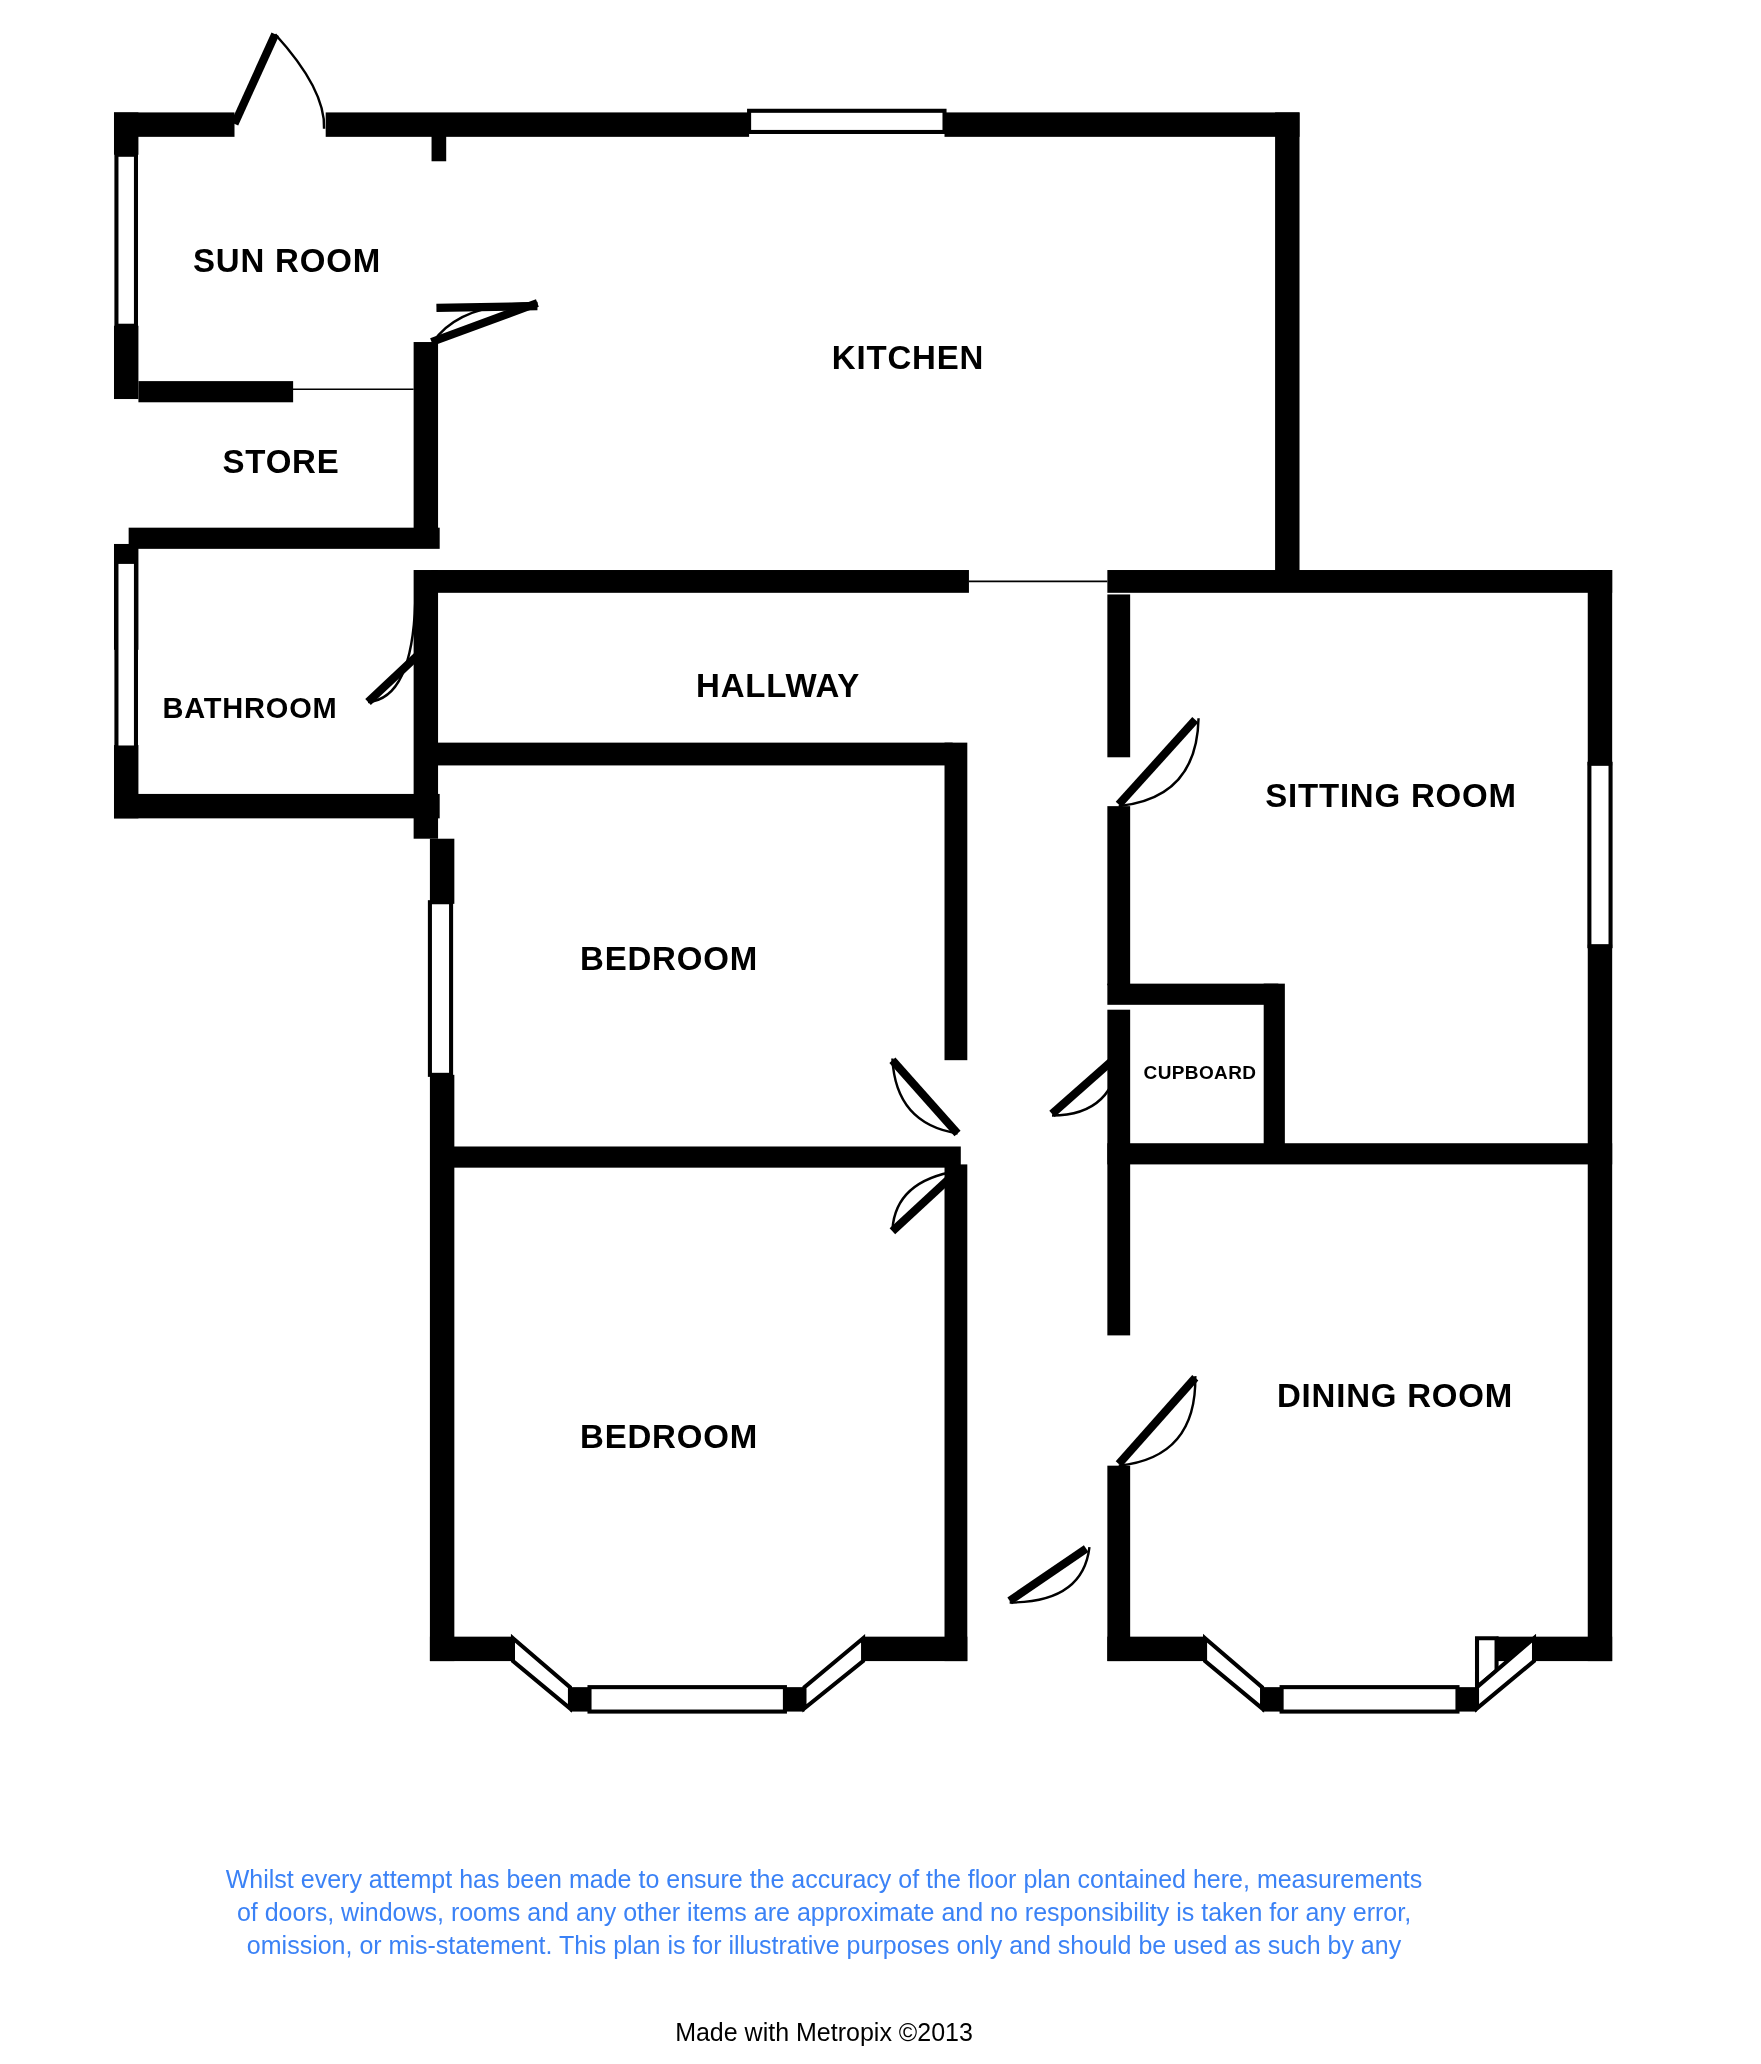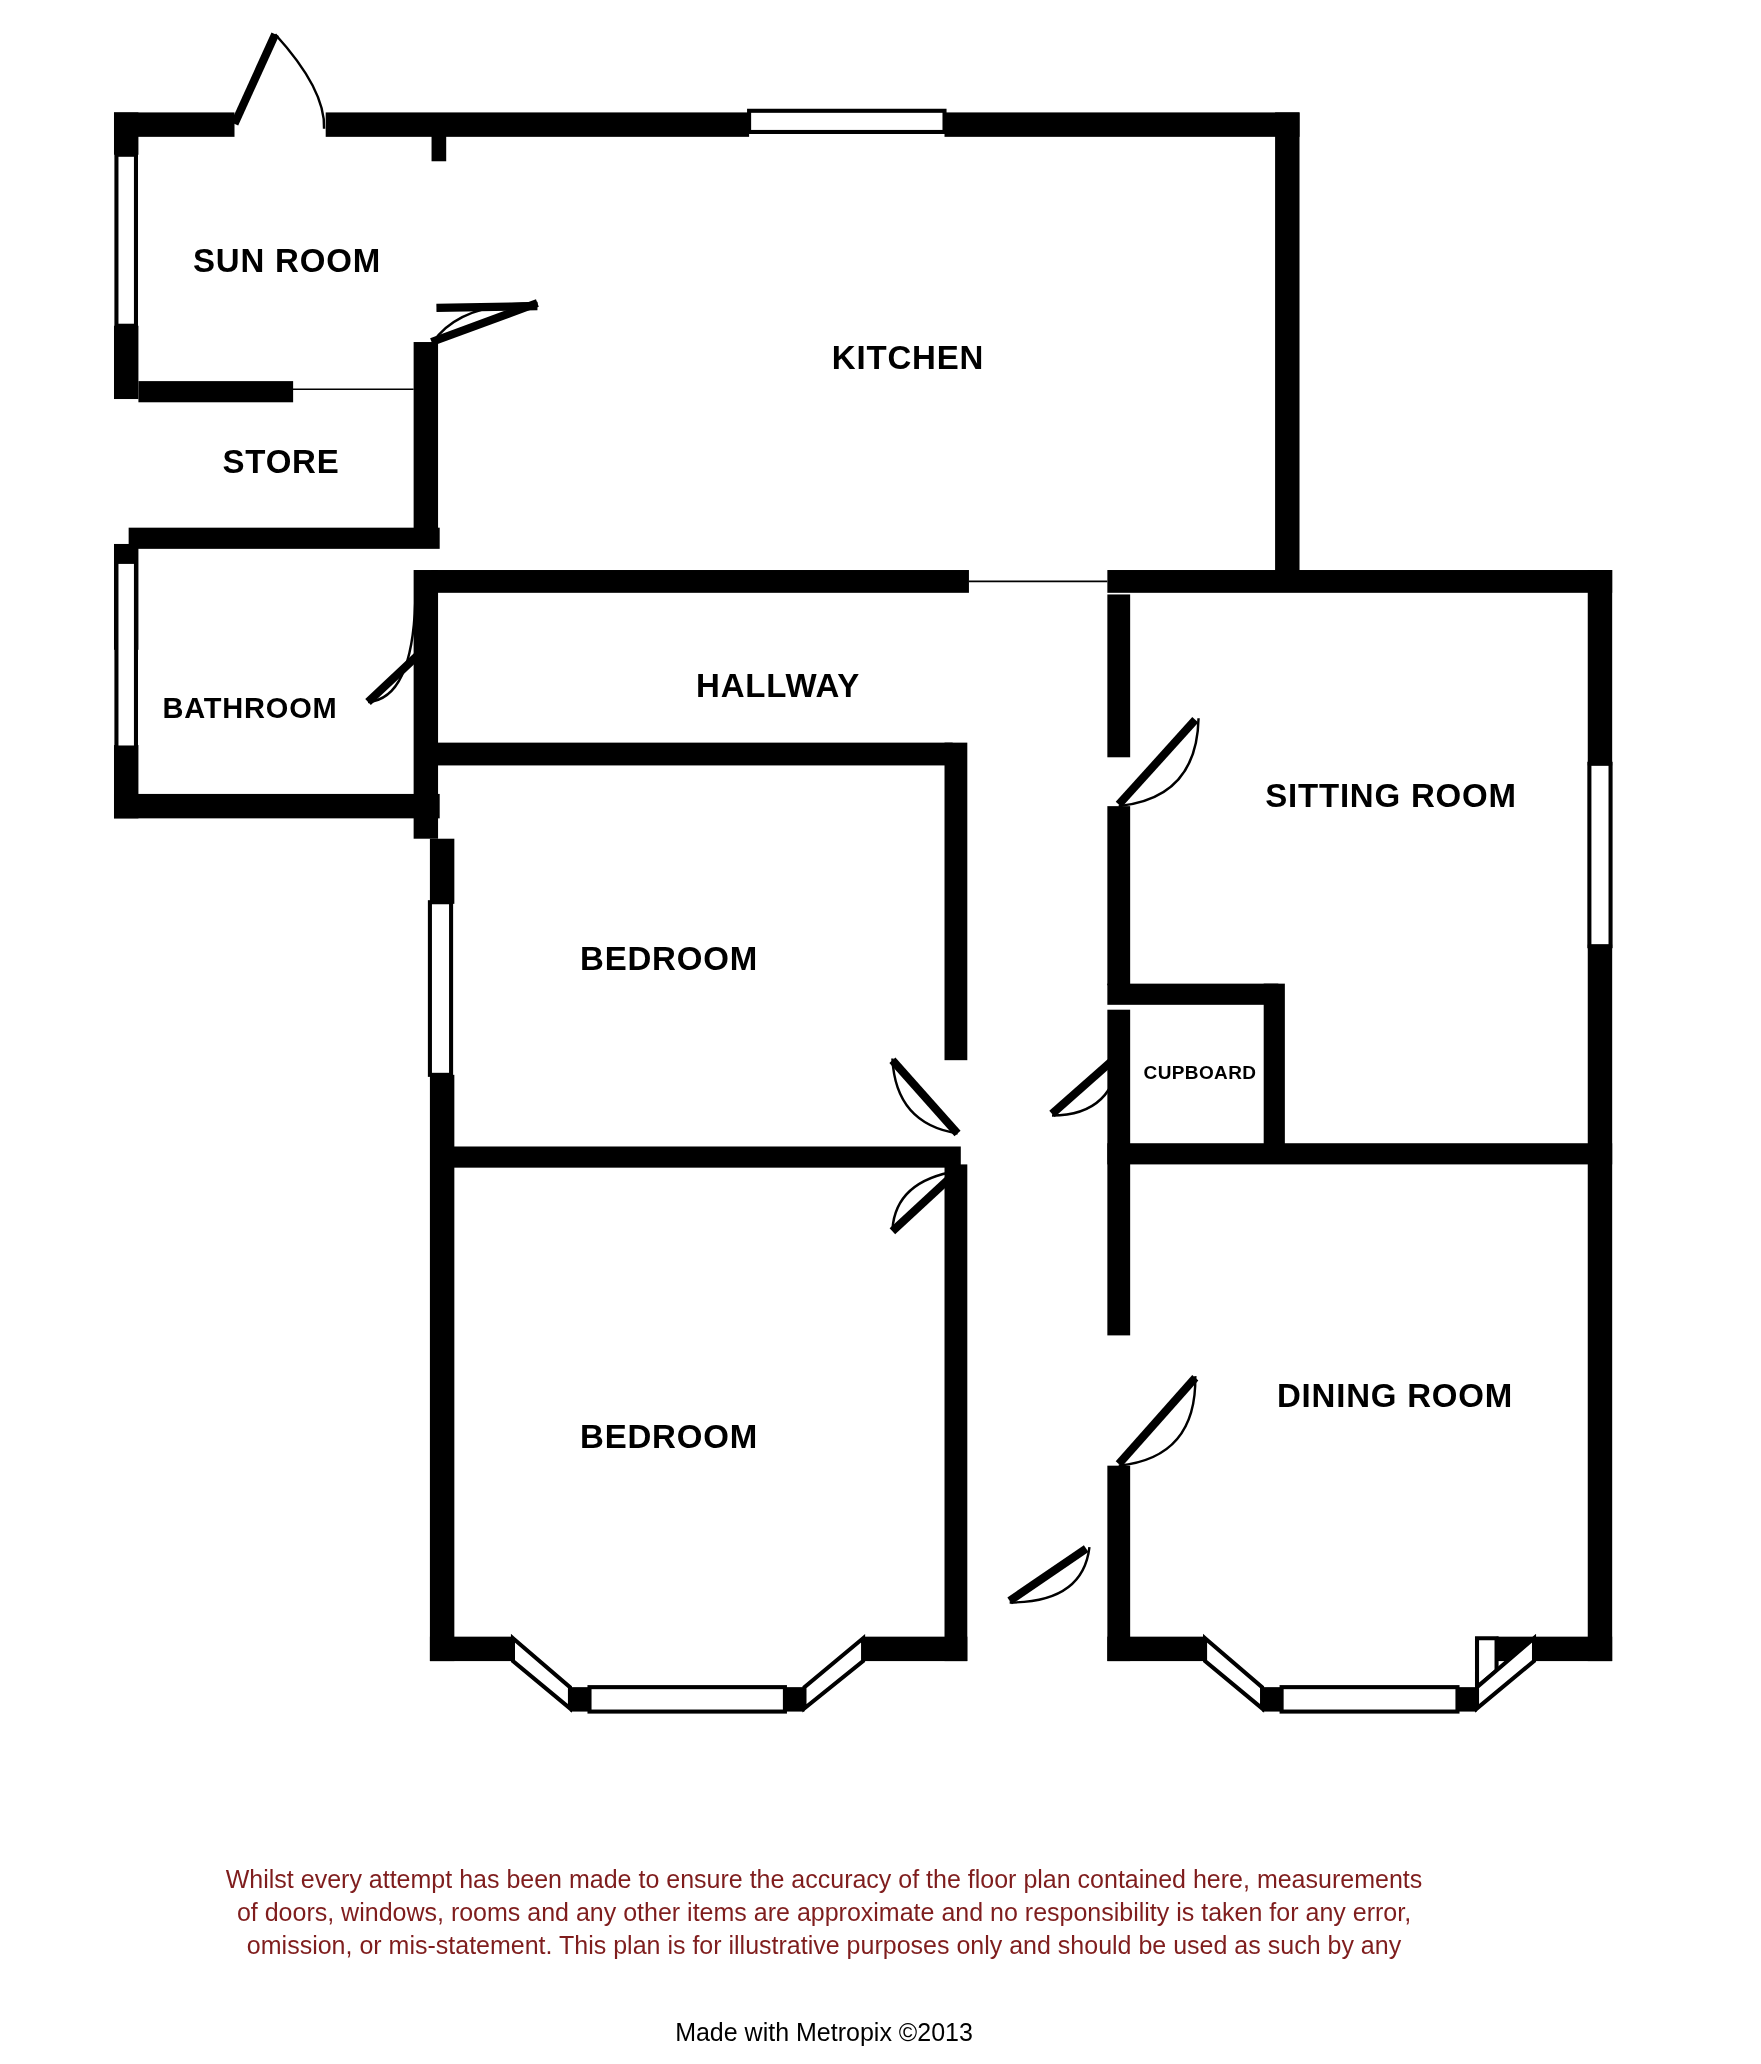--- a/index.html
+++ b/index.html
@@ -43,21 +43,21 @@
   .label-sm { font-size: 19px; font-weight: bold; letter-spacing: 0.4px; }
   .disclaimer {
     position: absolute;
     left: 50%;
     transform: translateX(-50%);
     width: 1514px;
     text-align: center;
     font-size: 25px;
     line-height: 1.32;
     font-family: "Liberation Sans", sans-serif;
-    color: #7f1d1d;
+    color: #3b82f6;
   }
   .disclaimer p { margin: 0; }
   .credit {
     position: absolute;
     left: 50%;
     transform: translateX(-50%);
     text-align: center;
     font-size: 25px;
     font-family: "Liberation Sans", sans-serif;
     white-space: nowrap;

